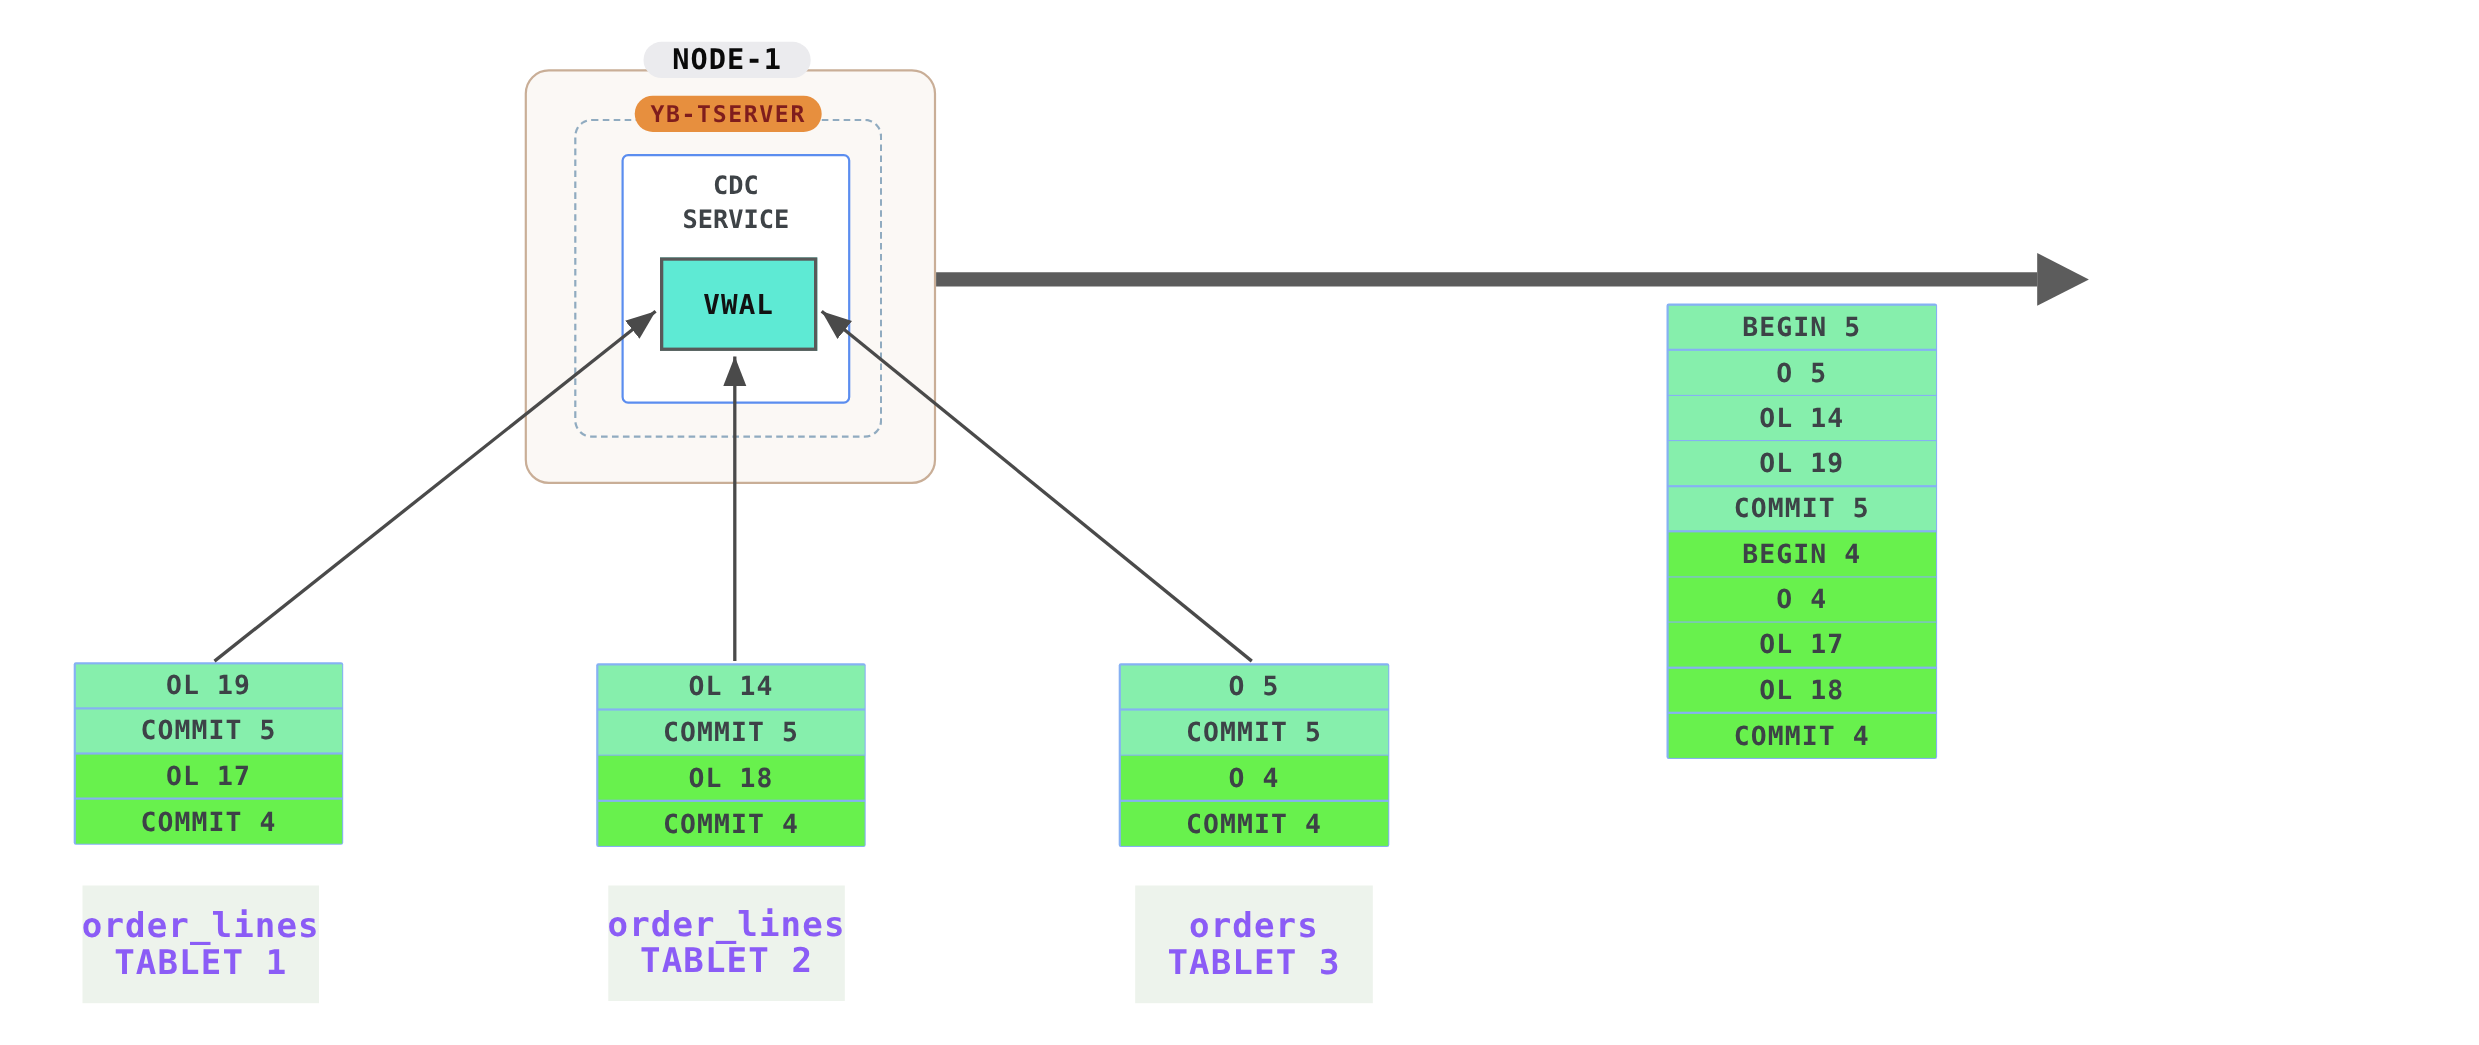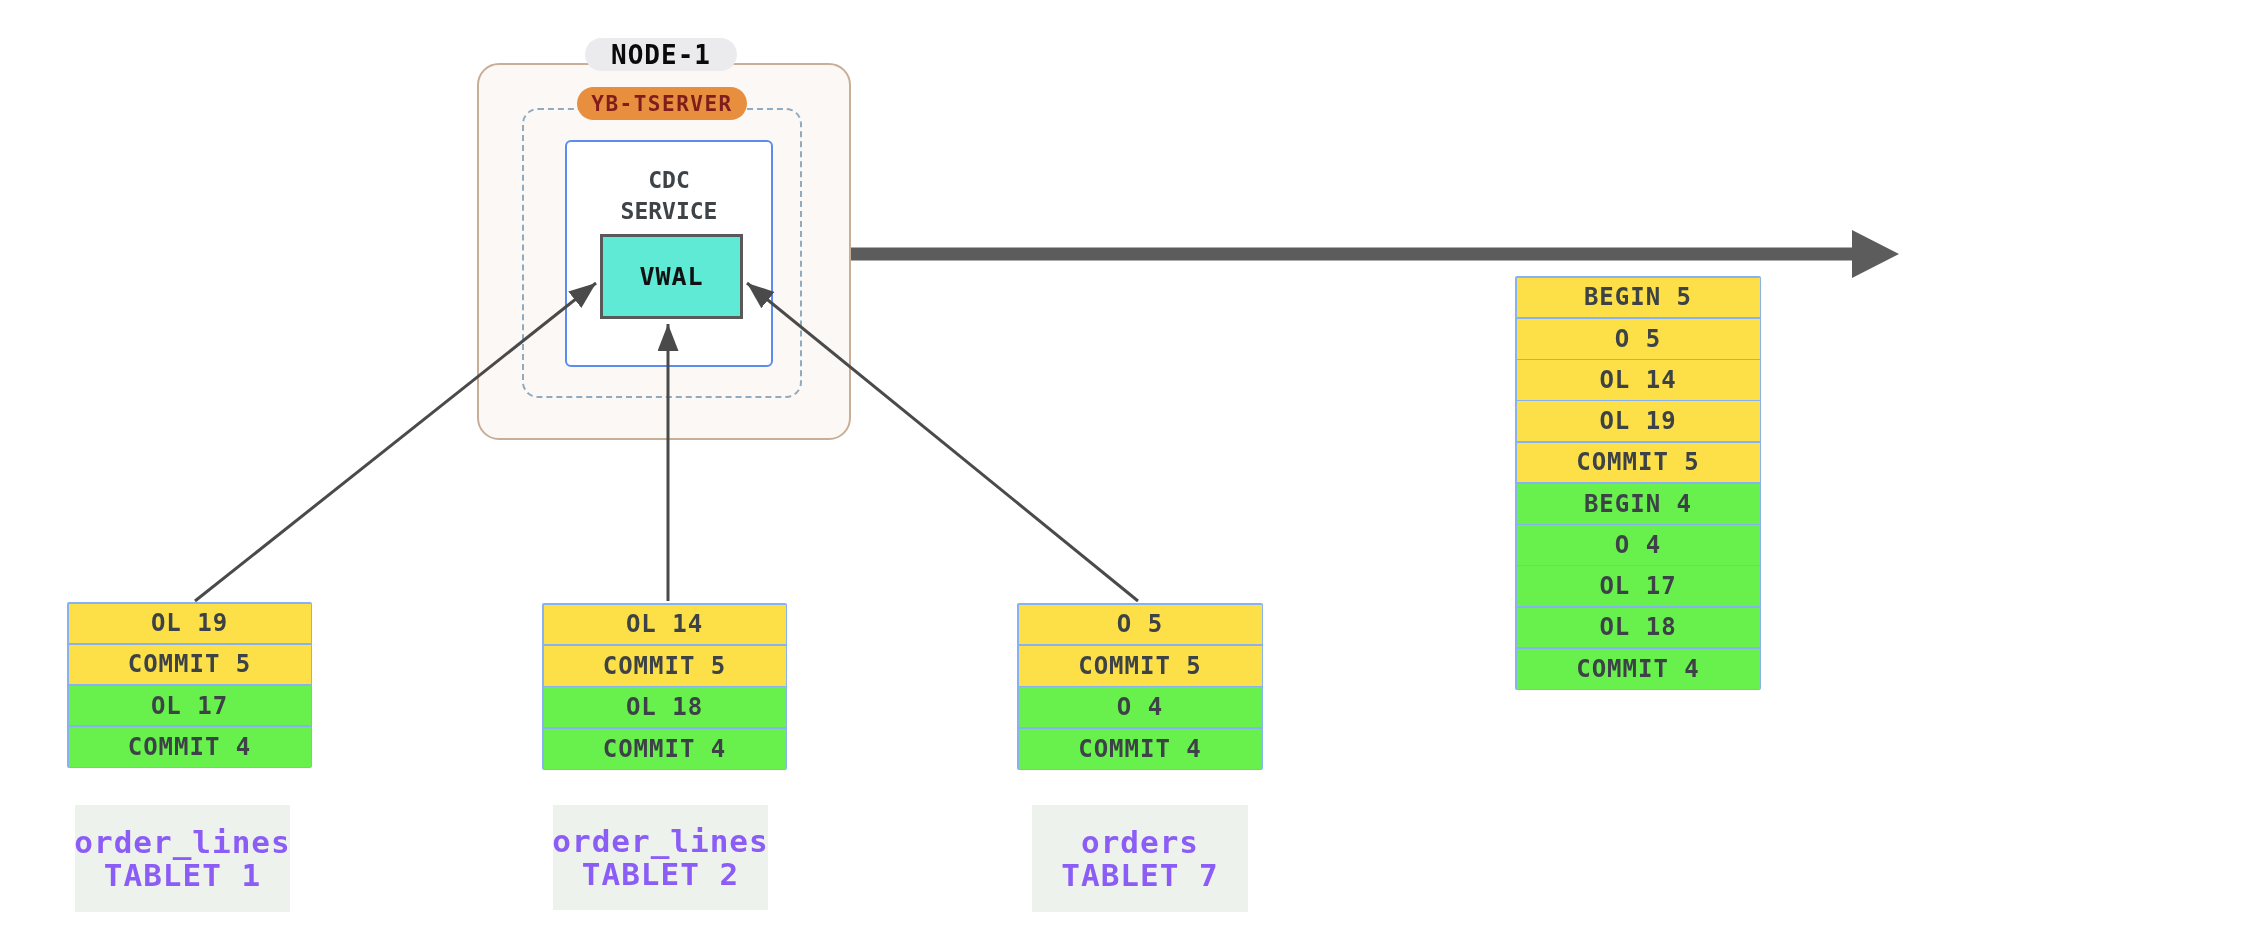--- a/index.html
+++ b/index.html
@@ -32,21 +32,21 @@
   .dashed-box{
     left:522px;top:108px;width:280px;height:290px;z-index:2;
     border:2.5px dashed #90abc0;border-radius:16px;background:transparent;
   }
   .cdc-box{
     left:565px;top:140px;width:208px;height:227px;z-index:2;
     background:#ffffff;border:2px solid #5b8def;border-radius:6px;
     text-align:center;
   }
   .cdc-label{
-    padding-top:23px;font-size:23px;line-height:31px;font-weight:bold;color:#3e4347;
+    padding-top:12px;font-size:23px;line-height:31px;font-weight:bold;color:#3e4347;
     white-space:pre-line;
   }
   .vwal-box{
     left:600px;top:234px;width:143px;height:85px;z-index:4;
     background:#5eead4;border:3px solid #595959;
     display:flex;align-items:center;justify-content:center;
     font-size:25px;font-weight:bold;color:#111111;letter-spacing:1px;
   }
 
   
@@ -63,21 +63,21 @@
     background:#86b1f3;padding:1.5px;gap:1.5px;border-radius:2px;
   }
   .stack-merged{left:1515px;top:276px;width:246px;height:414px;}
   .stack-t1{left:67px;top:602px;width:245px;height:166px;}
   .stack-t2{left:542px;top:603px;width:245px;height:167px;}
   .stack-t3{left:1017px;top:603px;width:246px;height:167px;}
   .wal-row{
     flex:1;display:flex;align-items:center;justify-content:center;
     font-size:24px;font-weight:bold;color:#3d4247;letter-spacing:1px;
   }
-  .wal-row.blue{background:#fde047;}
+  .wal-row.blue{background:#86efac;}
   .wal-row.green{background:#68f14d;}
 
   
   .tablet-label{
     z-index:2;background:#edf3ec;
     display:flex;align-items:center;justify-content:center;text-align:center;
     font-size:31px;line-height:33px;font-weight:bold;color:#8b5cf6;
     white-space:pre-line;letter-spacing:1px;
   }
   .label-t1{left:75px;top:805px;width:215px;height:107px;}
@@ -147,15 +147,15 @@
       <div class="wal-row blue">COMMIT 5</div>
       <div class="wal-row green">O 4</div>
       <div class="wal-row green">COMMIT 4</div>
     </div>
 
   <div class="abs tablet-label label-t1">order_lines
 TABLET 1</div>
   <div class="abs tablet-label label-t2">order_lines
 TABLET 2</div>
   <div class="abs tablet-label label-t3">orders
-TABLET 7</div>
+TABLET 3</div>
 
 </div>
 
 </body></html>

